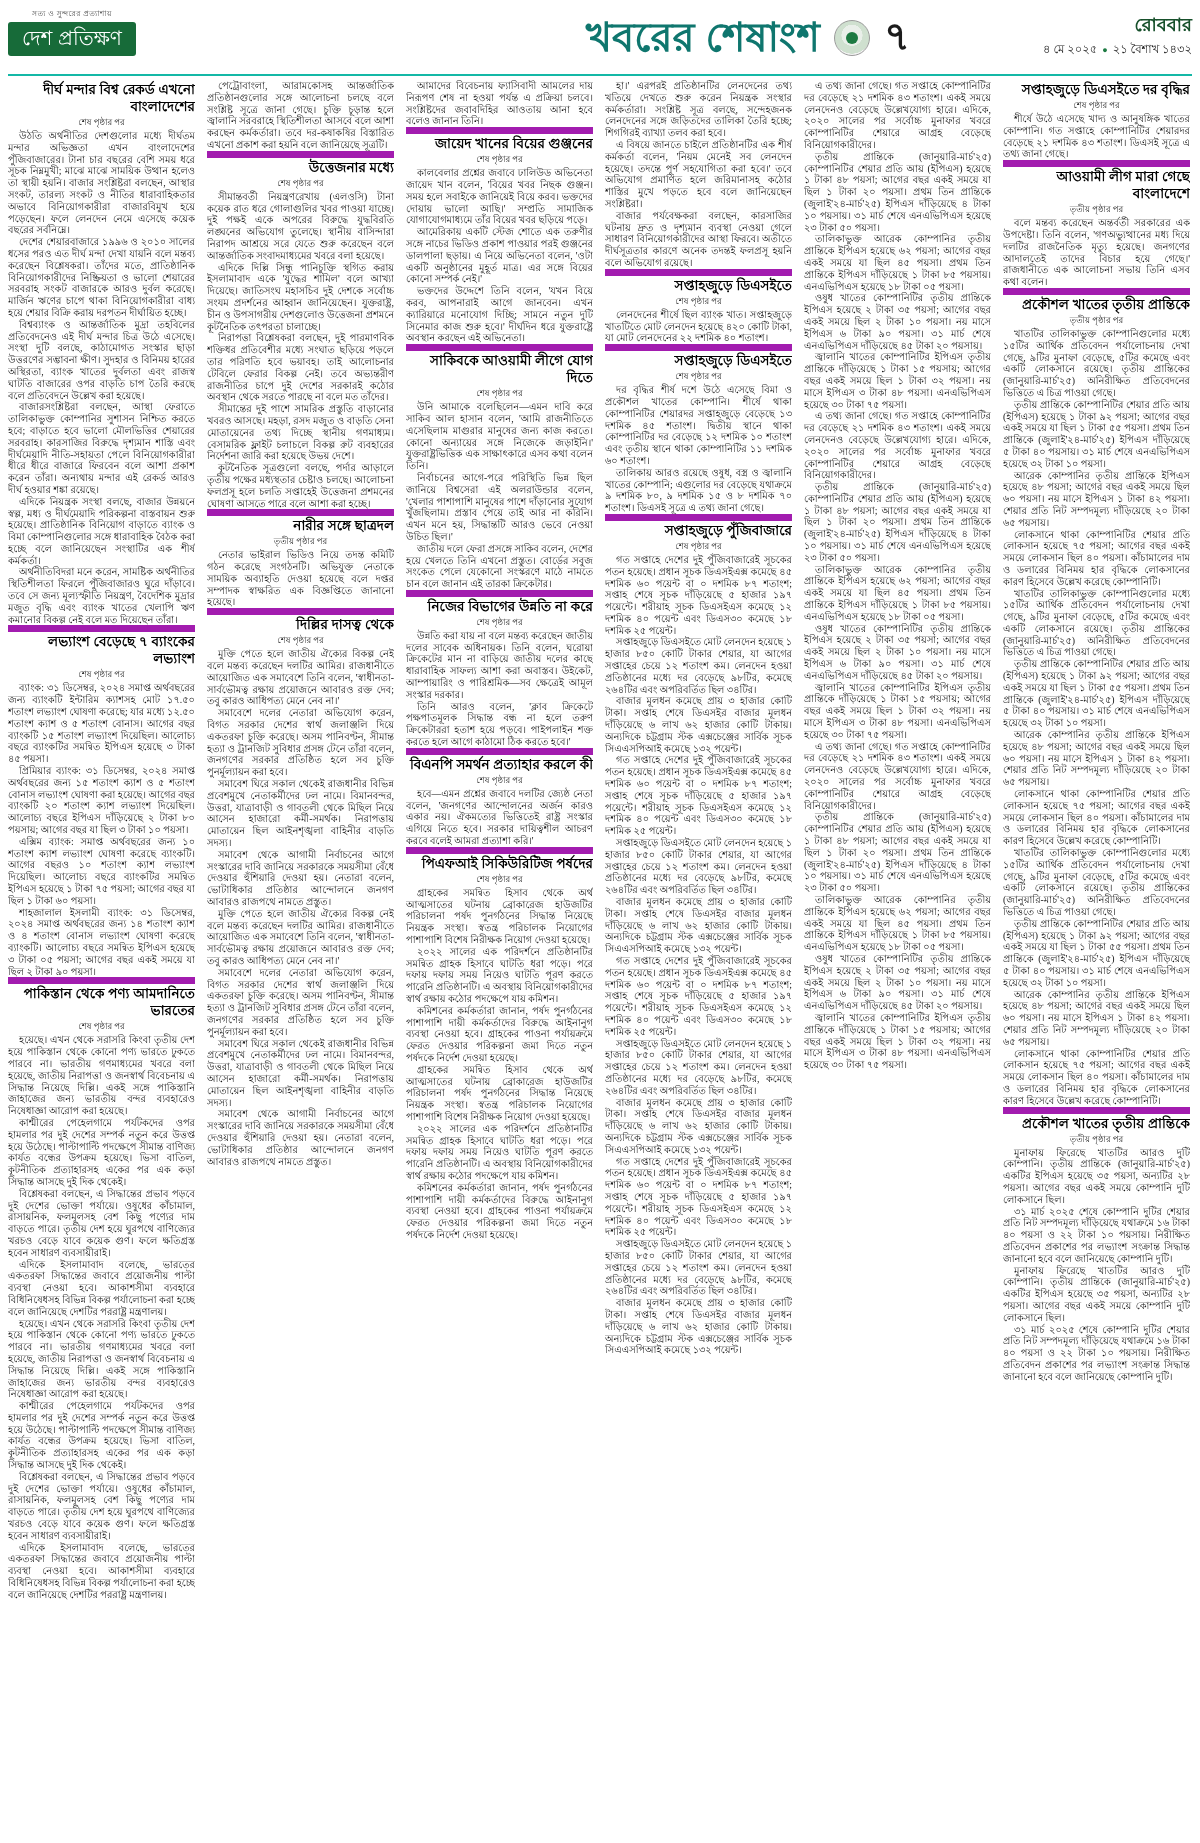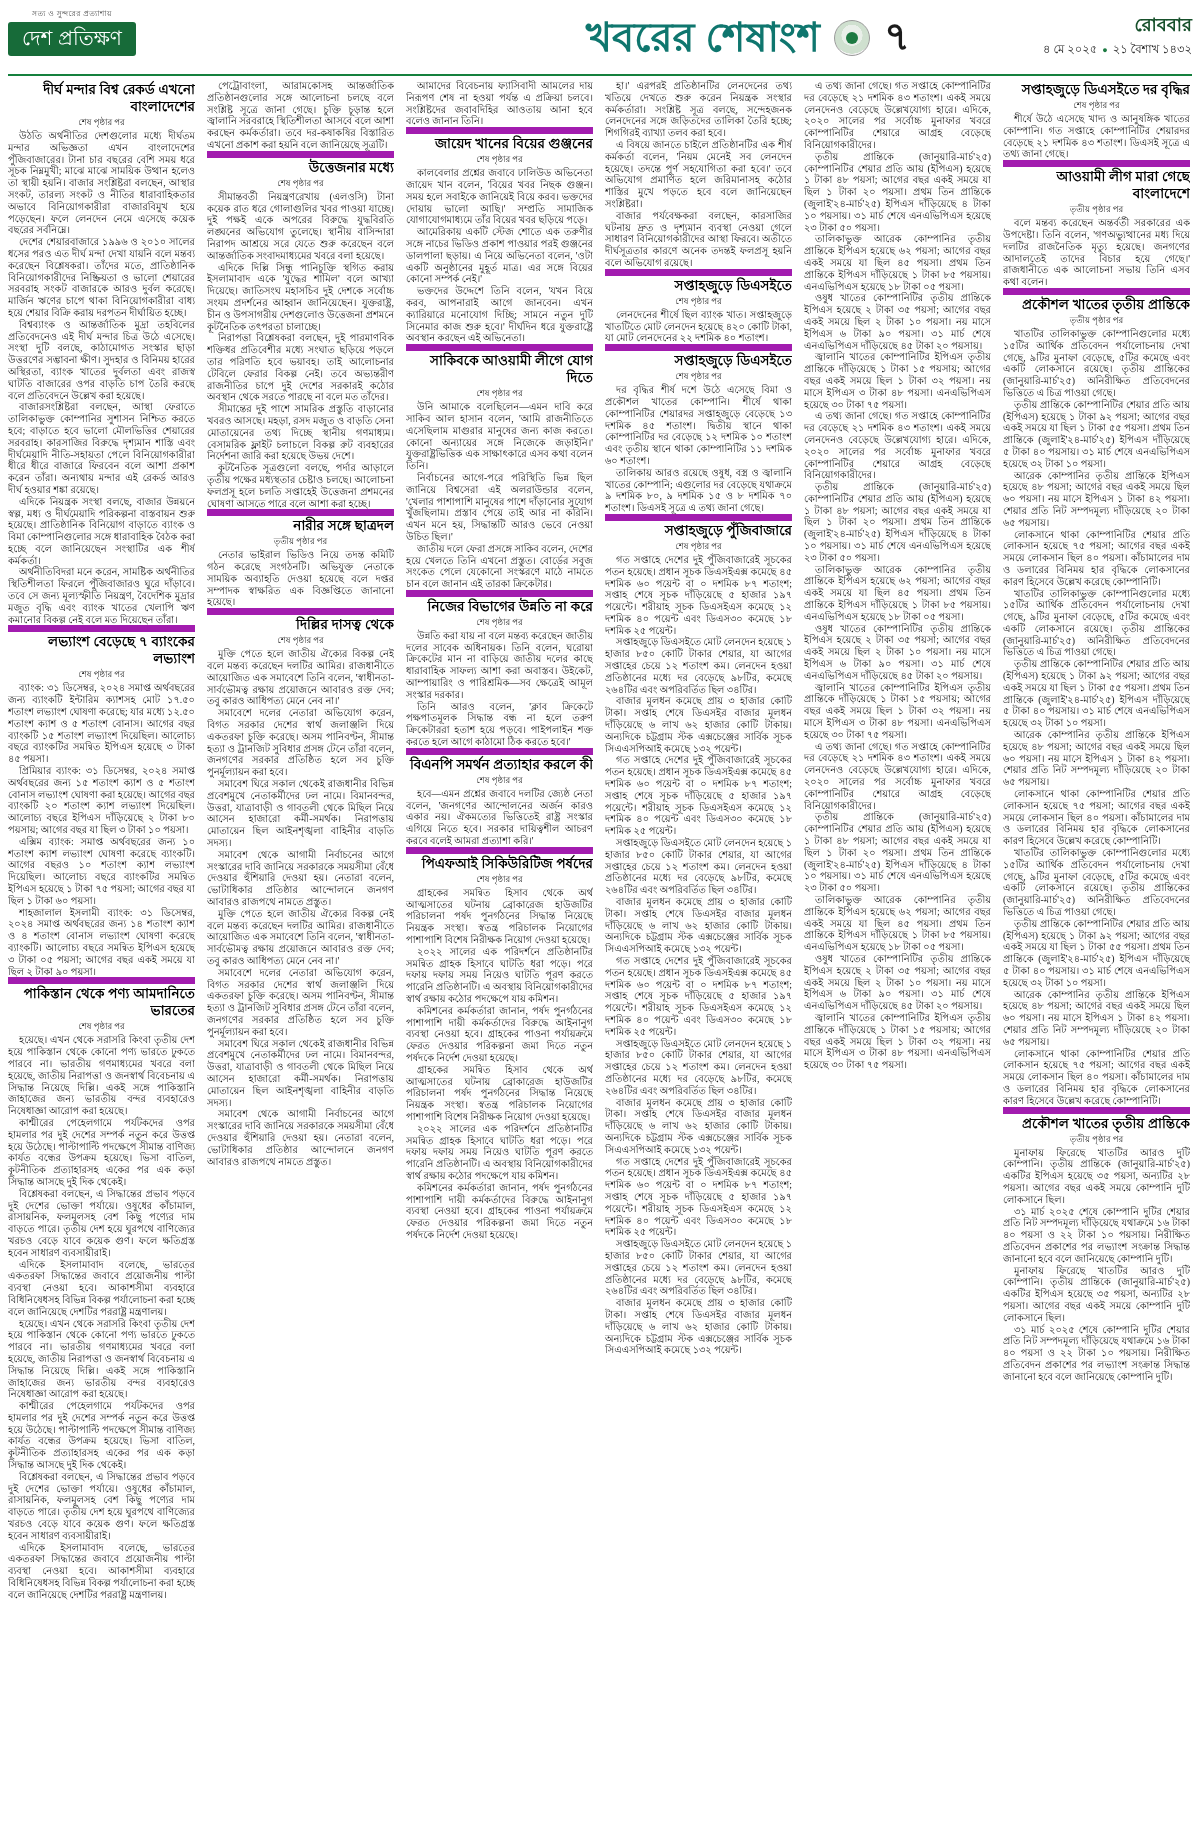--- a/index.html
+++ b/index.html
@@ -1,21 +1,21 @@
 <!DOCTYPE html>
 <html lang="bn"><head>
 <meta charset="utf-8">
 <style>
   * { margin:0; padding:0; box-sizing:border-box; }
   html,body { width:1200px; background:#f4f4f4; }
   body { font-family:"Liberation Serif", serif; color:#161616; }
   .page { width:1200px; height:1843px; background:#ffffff; padding:6px 8px 8px; position:relative; overflow:hidden; }
 
   
-  .header { height:70px; border-bottom:2px solid #15803d; display:flex; align-items:flex-start; }
+  .header { height:70px; border-bottom:2px solid #14b8a6; display:flex; align-items:flex-start; }
   .masthead-wrap { display:flex; flex-direction:column; align-items:center; margin-top:2px; }
   .masthead-tagline { font-size:7.5px; color:#444; letter-spacing:.5px; margin-bottom:2px; }
   .masthead-box { background:#176b39; color:#fff; padding:5px 14px 7px; border-radius:3px;
                   font-family:"Liberation Sans", sans-serif; font-weight:normal; font-size:20px; line-height:22px; }
   .header-spacer { flex:1 1 auto; }
   .section-title { font-family:"Liberation Sans", sans-serif; font-weight:bold; font-size:40px; line-height:34px;
                    color:#0f766e; margin-top:14px; white-space:nowrap; }
   .emblem { width:36px; height:36px; border-radius:50%; border:1px solid #9a9a9a; margin:14px 10px 0 14px;
             background:radial-gradient(circle at 50% 42%, #e9efe9 0 40%, #cfe0cf 41% 70%, #f3f3f3 71%);
             display:flex; align-items:center; justify-content:center; }

